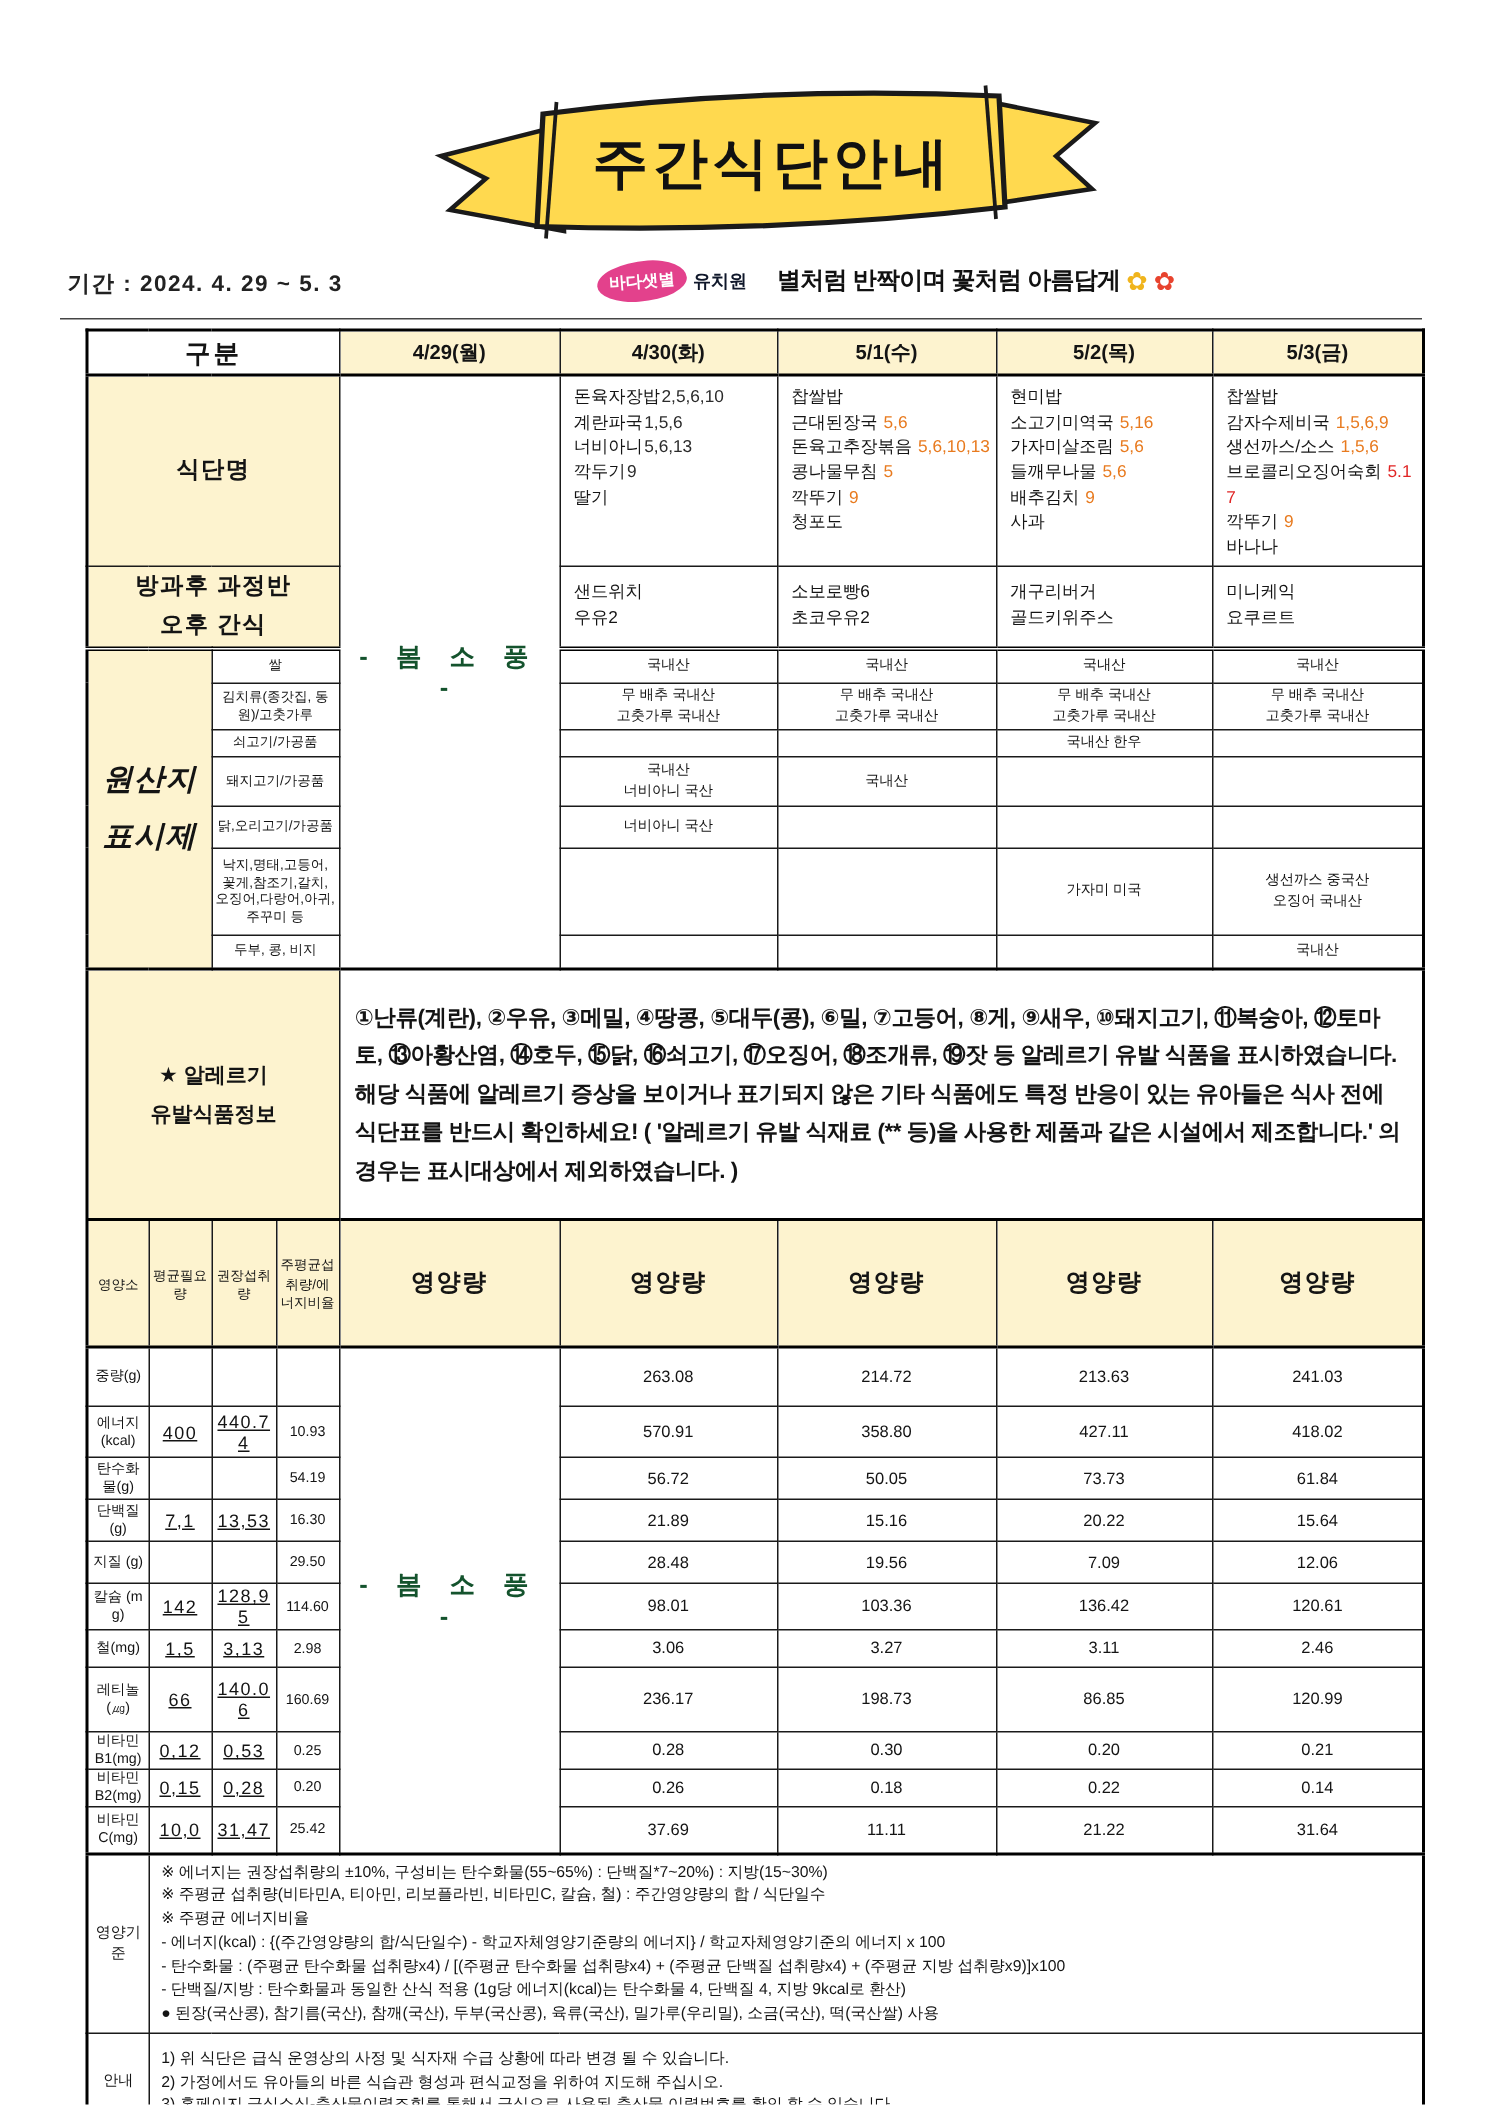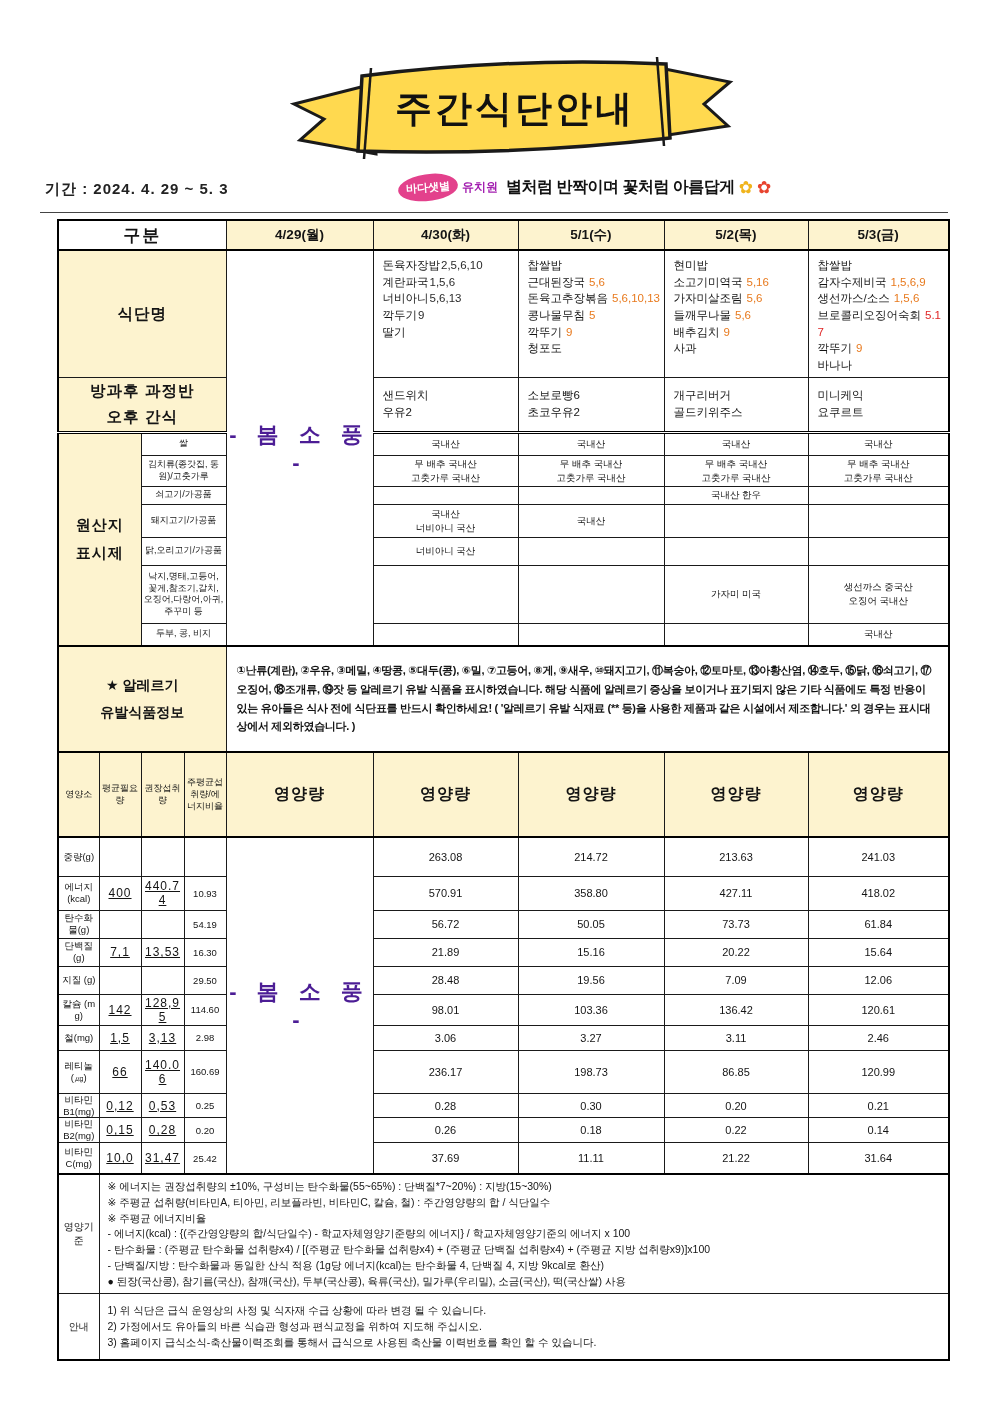--- a/index.html
+++ b/index.html
@@ -10,21 +10,21 @@
   .abs{position:absolute;}
   
   #banner{left:278px;top:52px;width:470px;height:125px;}
   #period{left:45px;top:180px;font-size:15px;font-weight:600;letter-spacing:1px;color:#222;}
   #logo{left:398px;top:174px;display:flex;align-items:center;gap:4px;white-space:nowrap;}
   .badge{
     background:#e3418c;color:#fff;font-weight:bold;font-size:11px;
     padding:6px 8px;border-radius:58% 42% 55% 45%/55% 48% 52% 45%;
     display:inline-block;transform:rotate(-4deg);
   }
-  .org{font-size:12px;font-weight:bold;color:#a21caf;margin-right:4px;text-align:right;}
+  .org{font-size:12px;font-weight:bold;color:#0f172a;margin-right:16px;text-align:right;}
   .slogan{font-size:16px;font-weight:800;color:#111;letter-spacing:-0.5px;}
   .flower{font-size:17px;line-height:1;}
   .flower.f1{color:#f0b41c;}
   .flower.f2{color:#e8432e;}
   #toprule{left:40px;top:212px;width:908px;height:0;border-top:1.5px solid #444;}
   
   table{border-collapse:collapse;table-layout:fixed;position:absolute;left:57px;top:219px;width:891px;border:2px solid #000;}
   td{border:1px solid #1a1a1a;padding:0 2px;vertical-align:middle;text-align:center;overflow:hidden;word-break:break-all;}
   .cream{background:#fdf3cf;}
   .pre{white-space:pre-line;}
@@ -45,27 +45,27 @@
   .h-notes td{border-top:2px solid #000;}
   
   .corner{font-weight:bold;font-size:17px;letter-spacing:2px;}
   .dayhead{font-weight:bold;font-size:13.5px;}
   .rowlabel{font-weight:bold;font-size:15.5px;letter-spacing:1px;line-height:1.7;}
   .menu-cell{vertical-align:top;text-align:left;padding:6px 3px 3px 9px;font-size:11.5px;line-height:1.45;}
   .mi{white-space:nowrap;}
   .nums{color:#e87a1e;margin-left:4px;}
   .col-tue .nums{color:#2b2b2b;margin-left:1px;}
   .nums.red{color:#e02424;}
-  .picnic{color:#4c1d95;font-weight:bold;font-size:22px;letter-spacing:7px;background:#fff;}
+  .picnic{color:#14532d;font-weight:bold;font-size:17px;letter-spacing:7px;background:#fff;}
   .snack-cell{text-align:left;padding-left:9px;font-size:11.5px;line-height:1.55;}
-  .origin-label{font-weight:bold;font-size:15px;line-height:1.9;letter-spacing:1px;}
+  .origin-label{font-weight:bold;font-size:20px;line-height:1.9;letter-spacing:1px;font-style:italic;}
   .sub{font-size:9px;line-height:1.3;padding:1px 2px;}
   .ov{font-size:9.5px;line-height:1.45;}
   .allergy-label{font-weight:bold;font-size:14px;line-height:1.9;}
-  .allergy-text{font-size:11px;text-align:left;padding:7px 10px;line-height:1.7;font-weight:600;letter-spacing:-0.3px;}
+  .allergy-text{font-size:15px;text-align:left;padding:19px 10px;line-height:1.7;font-weight:600;letter-spacing:-0.3px;}
   .nh-small{font-size:9px;line-height:1.35;}
   .nh-amount{font-weight:bold;font-size:16px;letter-spacing:1px;}
   .nl{font-size:9.5px;line-height:1.25;}
   .reqrec{font-size:12px;letter-spacing:1px;text-decoration:underline;}
   .avg{font-size:9.5px;}
   .nv{font-size:11px;}
   .note-label{font-size:10px;line-height:1.4;}
   .notes-cell{text-align:left;font-size:10.5px;padding:4px 8px;line-height:1.5;vertical-align:middle;}
   .notes-cell div{white-space:nowrap;}
 </style>

